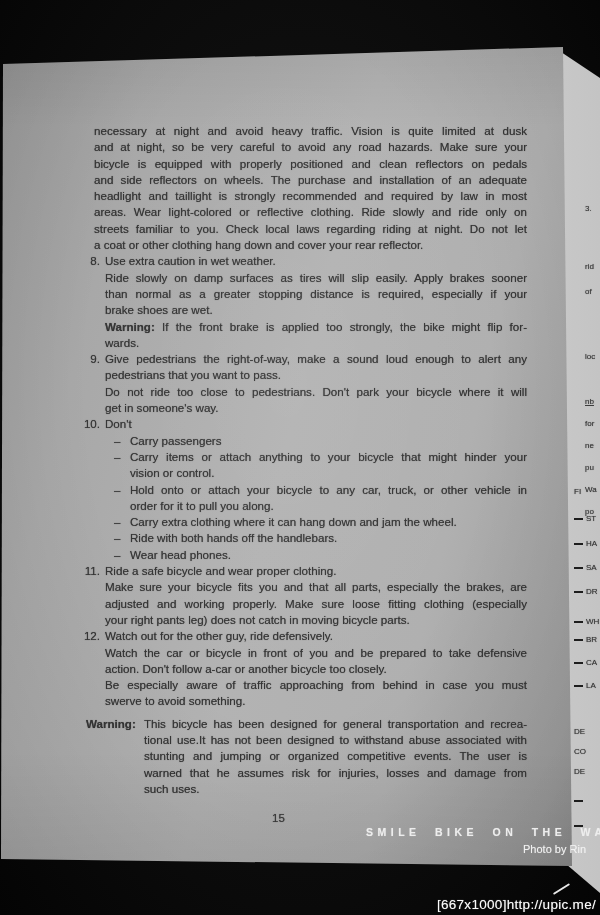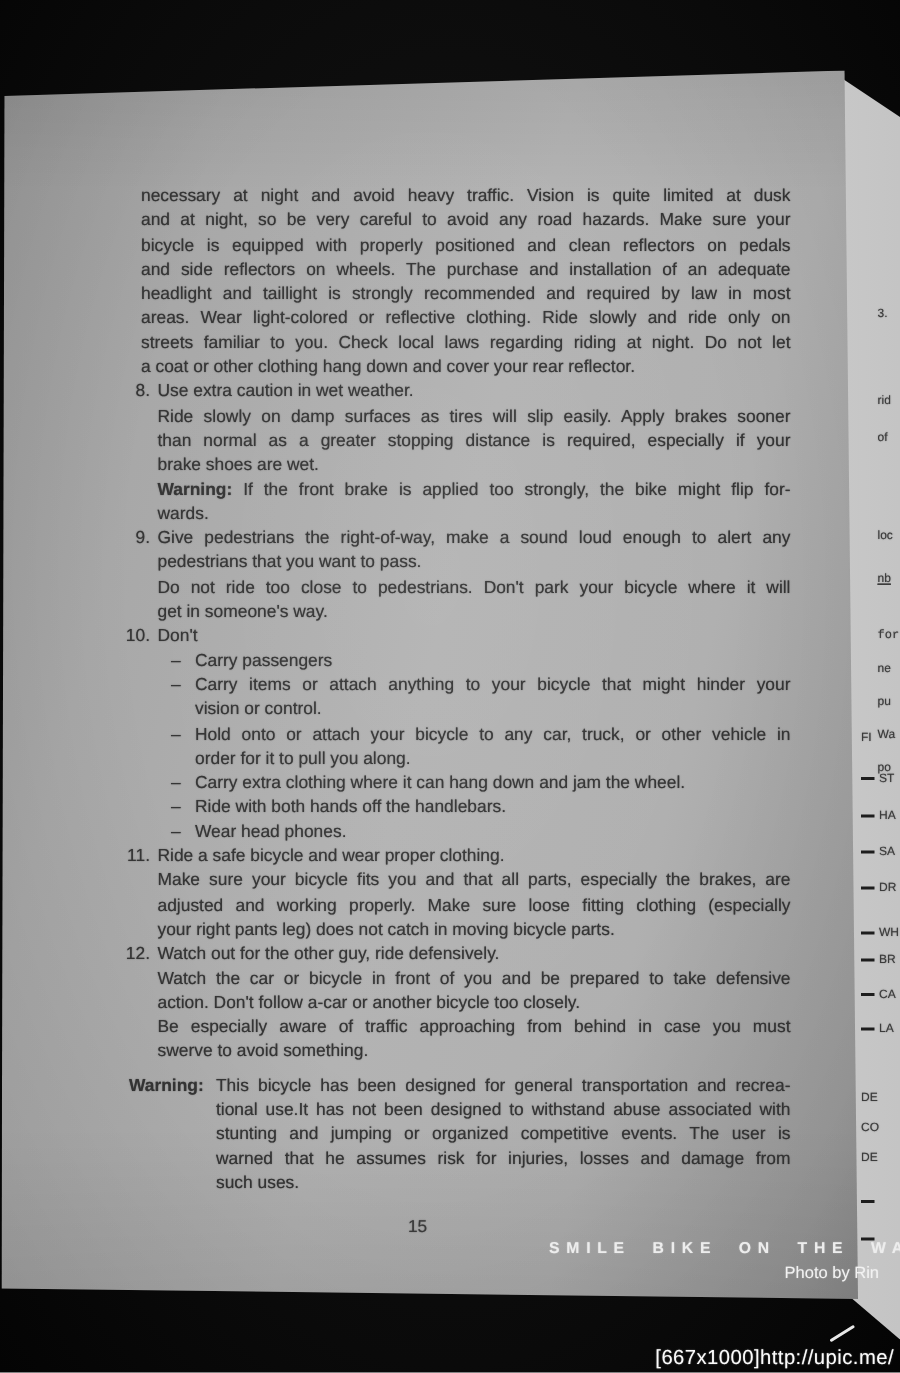--- a/index.html
+++ b/index.html
@@ -77,22 +77,22 @@
 </head>
 <body>
 
 <div class="next-page">
   <div id="edge-frags">
       <div class="frag" style="top: 204px;">3.</div>
       <div class="frag" style="top: 262px;">rid</div>
       <div class="frag" style="top: 287px;">of</div>
       <div class="frag" style="top: 312px; padding-left: 48px;">cyc</div>
       <div class="frag" style="top: 352px;">loc</div>
-      <div class="frag" style="top: 381px; text-decoration: underline;">nb</div>
-      <div class="frag" style="top: 419px; font-family: Liberation Mono, monospace;">for</div>
+      <div class="frag" style="top: 397px; text-decoration: underline;">nb</div>
+      <div class="frag" style="top: 419px;">for</div>
       <div class="frag" style="top: 441px;">ne</div>
       <div class="frag" style="top: 463px;">pu</div>
       <div class="frag" style="top: 485px;">Wa</div>
       <div class="frag" style="top: 507px;">po</div>
       <div class="bfrag" style="top: 487px;">
         <span>FI</span>
       </div>
       <div class="bfrag" style="top: 514px;">
         <span class="dashline"></span>
         <span>ST</span>

